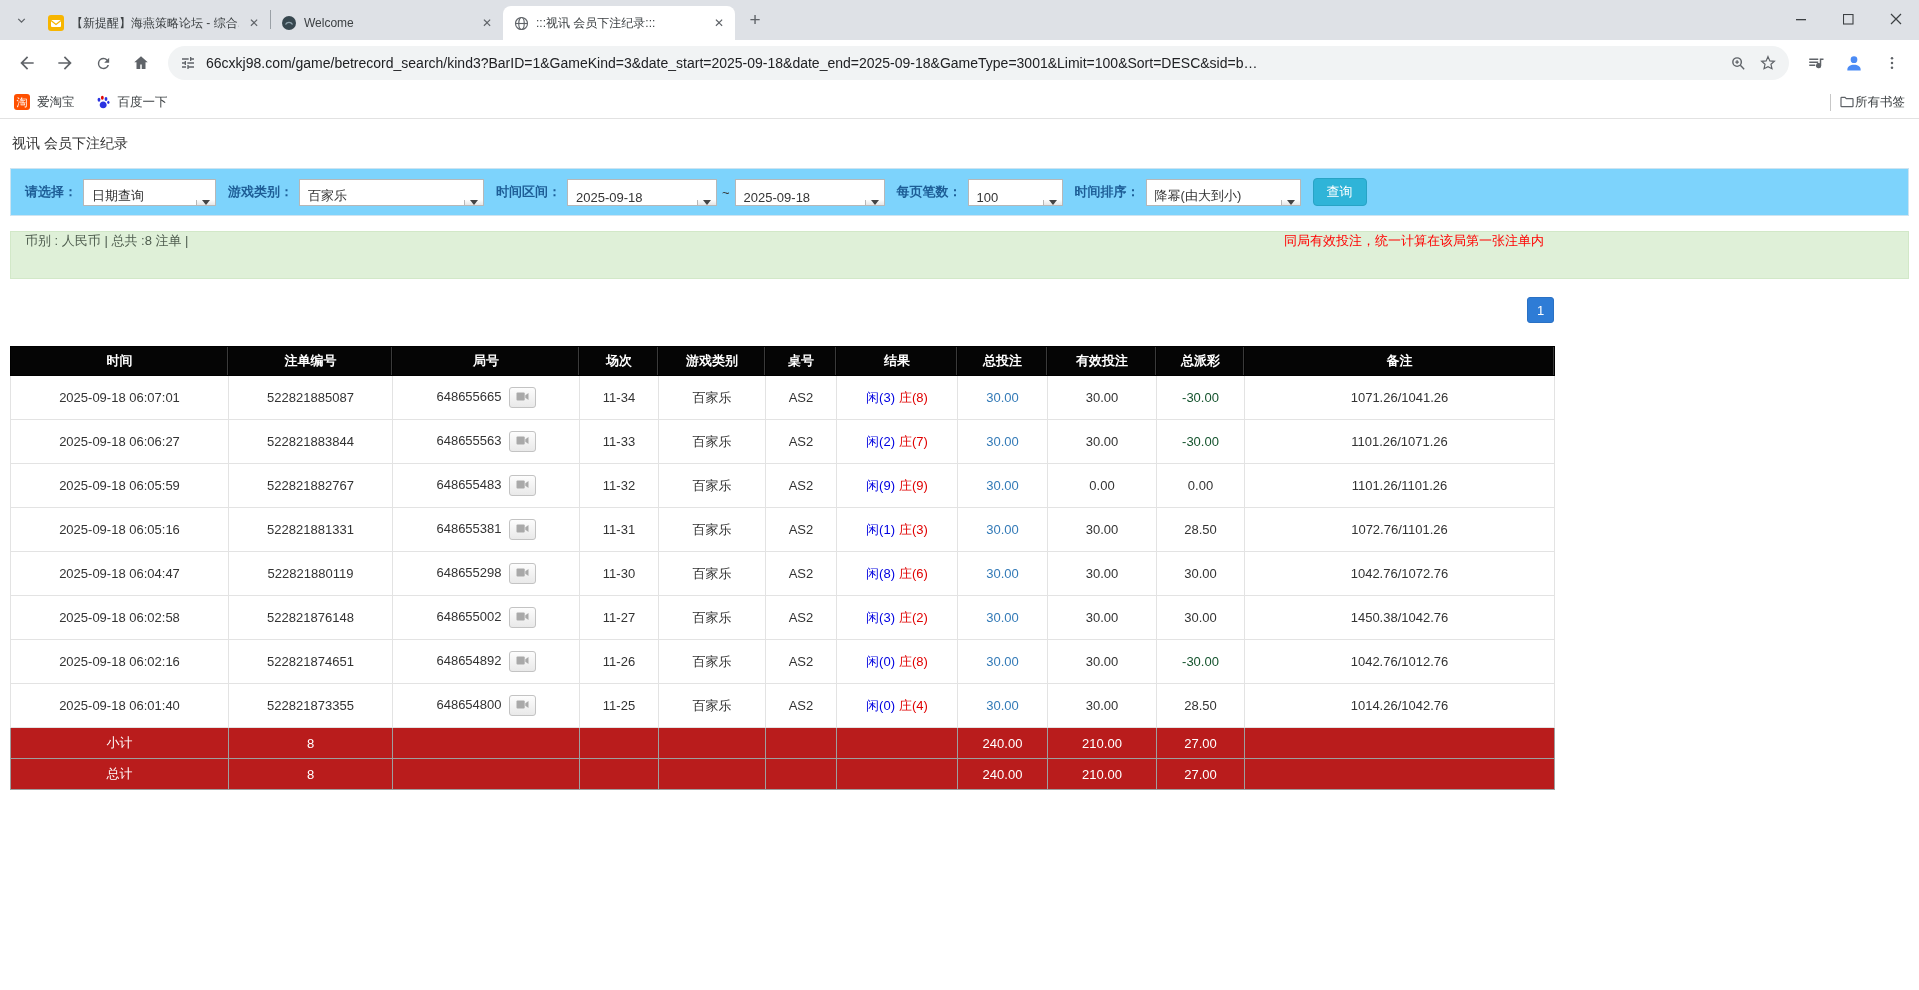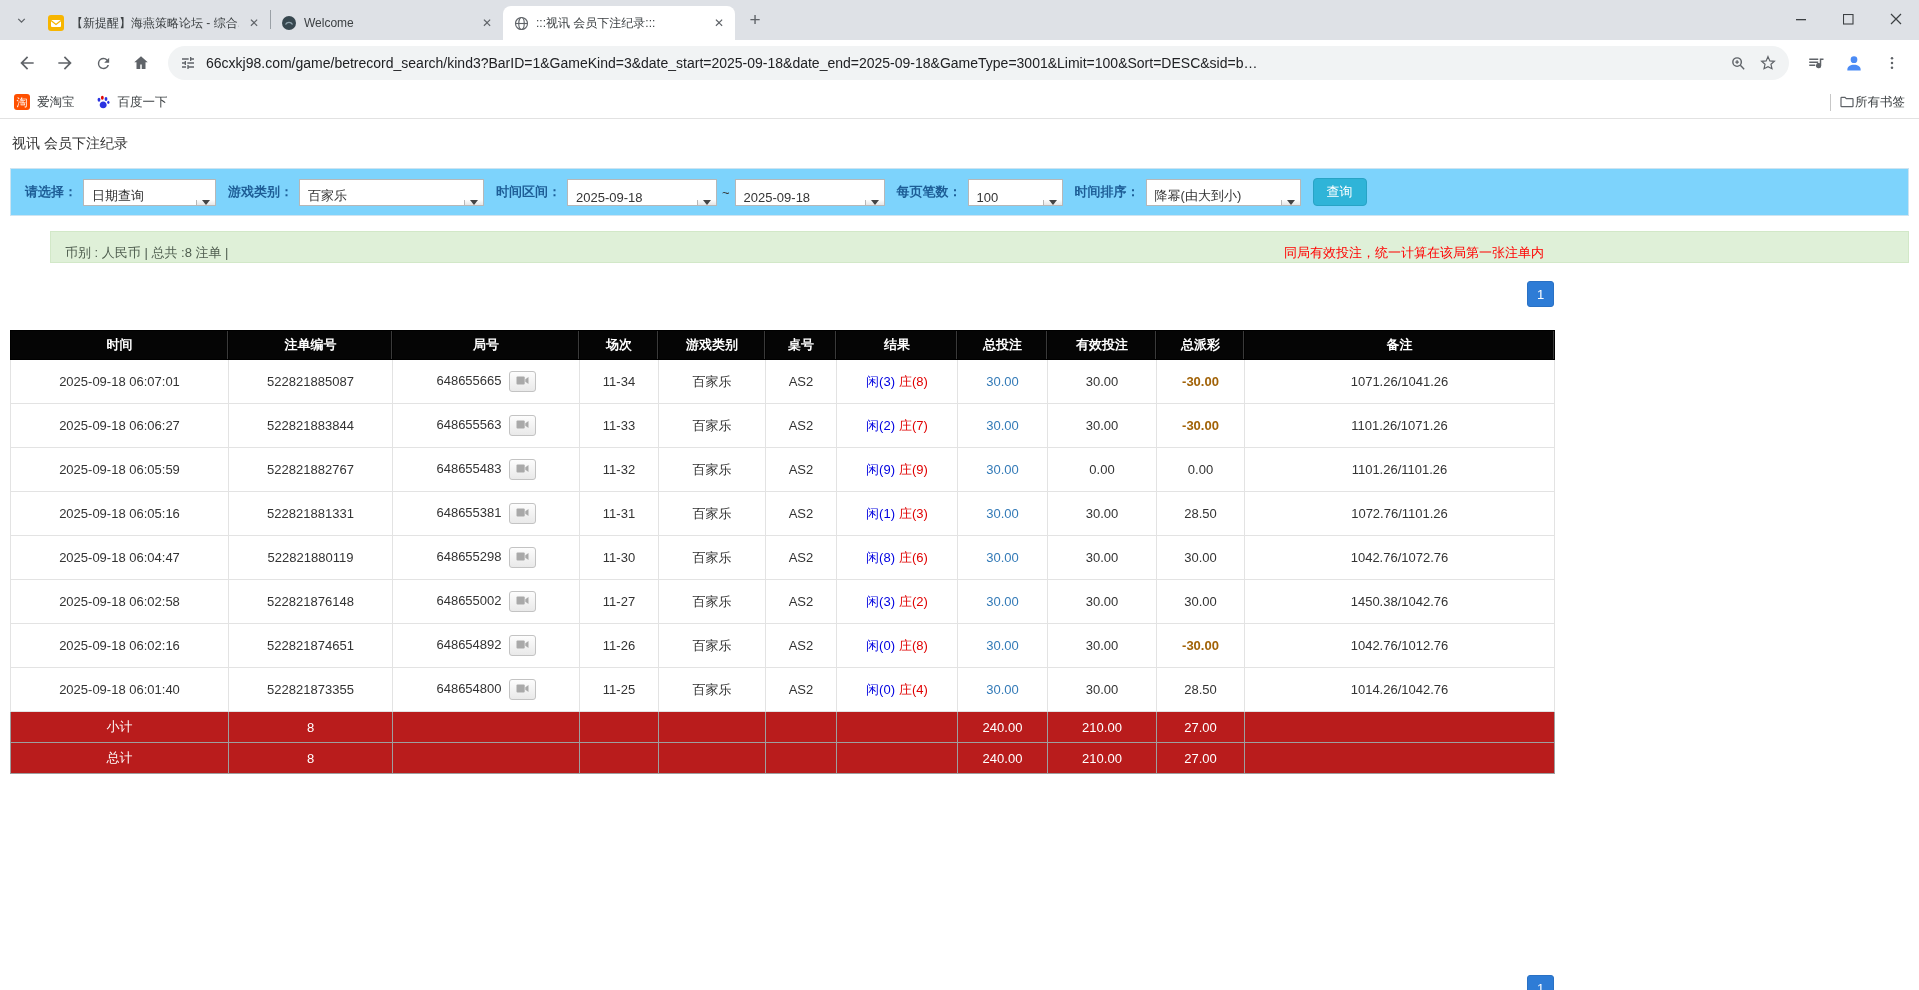--- a/index.html
+++ b/index.html
@@ -53,44 +53,44 @@
   .combo .combo-arrow { width:19px; border-left:1px solid #b7b7b7; background:linear-gradient(#fdfdfd,#e6e6e6);
                         display:flex; align-items:center; justify-content:center; flex:none; }
   .caret { width:0; height:0; border-left:4px solid transparent; border-right:4px solid transparent;
            border-top:5px solid #444; }
   .w-query { width:133px; } .w-game { width:185px; } .w-date { width:150px; }
   .w-limit { width:95px; } .w-sort { width:155px; }
   .tilde { font-size:13px; color:#333; margin:0 5px; }
   .search-btn { background:#2fb4d8; color:#fff; border:1px solid #28a3c5; border-radius:4px;
                 height:28px; padding:0 13px; font-size:13px; margin-left:12px; cursor:pointer; }
 
-  .info-bar { margin-top:15px; background:#dff0d8; border:1px solid #d2e8c8; height:32px;
-              display:flex; align-items:flex-end; padding:0 14px; font-size:13px; color:#4f5d4f;
-              position:relative;margin-left:40px; }
+  .info-bar { margin-top:15px; background:#dff0d8; border:1px solid #d2e8c8; height:48px;
+              display:flex; align-items:flex-start; padding:0 14px; font-size:13px; color:#4f5d4f;
+              position:relative; }
   .info-notice { position:absolute; right:364px; color:#ff0000; font-size:13px; white-space:nowrap; }
 
   .pagination { width:1544px; text-align:right; }
   .pagination.top { margin-top:18px; }
   .pagination.bottom { margin-top:201px; }
   .page-btn { display:inline-block; width:27px; height:26px; line-height:26px; background:#2e7cd6;
               border:1px solid #2a71c4; border-radius:3px; color:#fff; font-size:13px; text-align:center; }
 
   table.bet-table { border-collapse:collapse; table-layout:fixed; width:1544px; margin-top:23px; }
   .c0{width:218px}.c1{width:164px}.c2{width:187px}.c3{width:79px}.c4{width:107px}.c5{width:71px}
   .c6{width:121px}.c7{width:90px}.c8{width:109px}.c9{width:88px}.c10{width:310px}
   .bet-table th { background:#050505; color:#fff; font-size:13px; font-weight:bold; height:29px;
                   border:1px solid #000; box-shadow:inset -1px 0 0 #3a3a3a;text-align:center; }
   .bet-table tbody td { height:44px; text-align:center; vertical-align:middle; font-size:13px;
                         color:#333; border:1px solid #e3e3e3; background:#fff; }
   .bet-table tfoot td { background:#b91c1c; color:#fff; height:31px; font-size:13px; text-align:center;
                         border:1px solid #9e9e9e; }
   .res-player { color:#0000e0;margin-top:43px; }
   .res-banker { color:#e00000; margin-left:4px; }
   .bet-link { color:#337ab7; cursor:pointer; }
-  .neg { color:#a16207;font-weight:bold; }
+  .neg { color:#14532d; }
   .video-btn { margin-left:7px; width:27px; height:21px; border:1px solid #c3c3c3; border-radius:3px;
                background:linear-gradient(#fdfdfd,#e9e9e9); vertical-align:middle; cursor:pointer;
                display:inline-flex; align-items:center; justify-content:center; }
 </style>
 </head>
 <body>
 
 <div class="tab-strip">
   <div class="tab-search-btn">
     <svg width="13" height="13" viewBox="0 0 24 24" fill="none" stroke="#5f6368" stroke-width="2.4">

